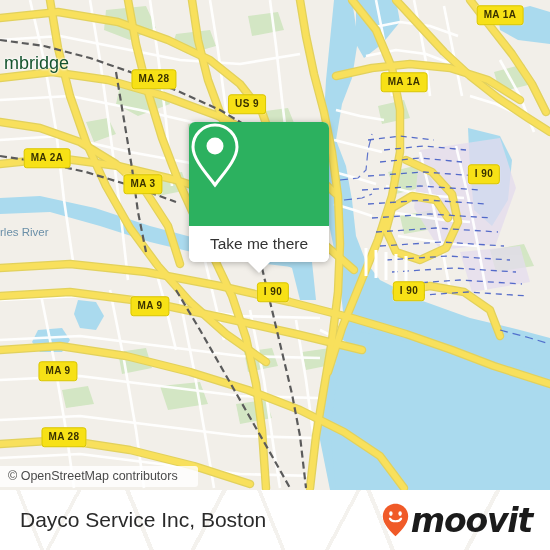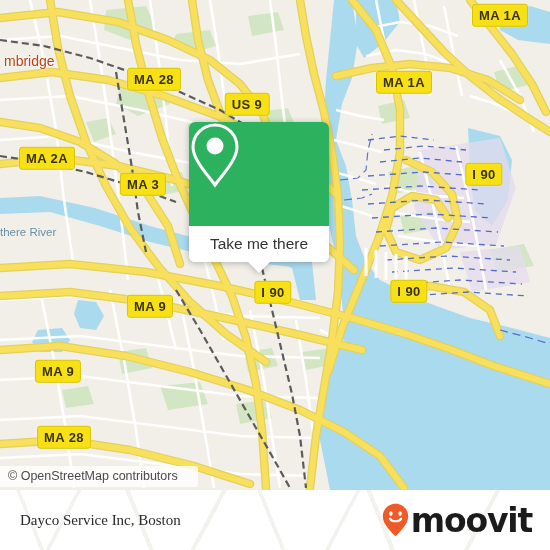--- a/index.html
+++ b/index.html
@@ -23,35 +23,35 @@
 
   
   .shield {
     position: absolute;
     background: #f7e116;
     border: 1.6px solid #d8c400;
     border-radius: 3px;
     color: #3a3200;
     font-family: "Liberation Sans", sans-serif;
     font-weight: bold;
-    font-size: 13px;
+    font-size: 10px;
     letter-spacing: .4px;
     line-height: 1;
     padding: 3.5px 6px 4px 6px;
     white-space: nowrap;
     transform: translate(-50%, -50%);
     box-shadow: 0 0 0 .5px rgba(255,255,255,.25);
   }
 
   
   .place-label {
     position: absolute;
-    color: #c2410c;
-    font-family: "Liberation Sans", sans-serif;
-    font-size: 14px;
+    color: #14532d;
+    font-family: "Liberation Sans", sans-serif;
+    font-size: 18px;
     white-space: nowrap;
     text-shadow: 0 0 3px #fff, 0 0 3px #fff, 0 0 2px #fff;
   }
   .water-label {
     position: absolute;
     color: #6a8fa8;
     font-family: "Liberation Sans", sans-serif;
     font-size: 11.5px;
     white-space: nowrap;
     font-style: normal;
@@ -131,30 +131,31 @@
     background:
       linear-gradient(68deg, transparent 0 7%, #f4f2ee 7% 7.7%, transparent 7.7% 26%, #f4f2ee 26% 26.8%, transparent 26.8% 49%, #f4f2ee 49% 49.7%, transparent 49.7% 68%, #f4f2ee 68% 68.8%, transparent 68.8% 100%),
       linear-gradient(-62deg, transparent 0 14%, #f4f2ee 14% 14.8%, transparent 14.8% 38%, #f4f2ee 38% 38.7%, transparent 38.7% 61%, #f4f2ee 61% 61.8%, transparent 61.8% 86%, #f4f2ee 86% 86.7%, transparent 86.7% 100%),
       #ffffff;
     pointer-events: none;
   }
   #place-name {
     position: relative;
     z-index: 2;
     color: #2a2a2a;
-    font-size: 15px;
-    font-family: Liberation Serif, serif;
+    font-size: 21px;
+    font-family: Liberation Sans, sans-serif;
     white-space: nowrap;
   }
   #brand {
     position: relative;
     z-index: 2;
     display: flex;
     align-items: flex-end;
     gap: 2px;
+    font-style: italic;
   }
   #brand-word {
     color: #1b1b1b;
     font-size: 33px;
     font-family: "DejaVu Sans", sans-serif;
     font-weight: bold;
     letter-spacing: -1.2px;
     line-height: 1;
   }
 </style>
@@ -337,21 +338,21 @@
             <path d="M376,250 L376,278"></path>
           <path d="M386,252 L386,280"></path>
             <path d="M396,254 L396,282"></path>
           <path d="M406,256 L406,284"></path>
         </g>
 
       </g>
     </svg>
 
     <div class="place-label" style="left:4px; top:53px;">mbridge</div>
-    <div class="water-label" style="left:0px; top:226px;">there River</div>
+    <div class="water-label" style="left:0px; top:226px;">rles River</div>
 
     <div class="shield" style="left:154px; top:79px;">MA 28</div>
     <div class="shield" style="left:247px; top:104px;">US 9</div>
     <div class="shield" style="left:47px;  top:158px;text-align:center;">MA 2A</div>
     <div class="shield" style="left:143px; top:184px;">MA 3</div>
     <div class="shield" style="left:500px; top:15px;">MA 1A</div>
     <div class="shield" style="left:404px; top:82px;">MA 1A</div>
     <div class="shield" style="left:484px; top:174px;">I 90</div>
     <div class="shield" style="left:150px; top:306px;">MA 9</div>
     <div class="shield" style="left:273px; top:292px;">I 90</div>

